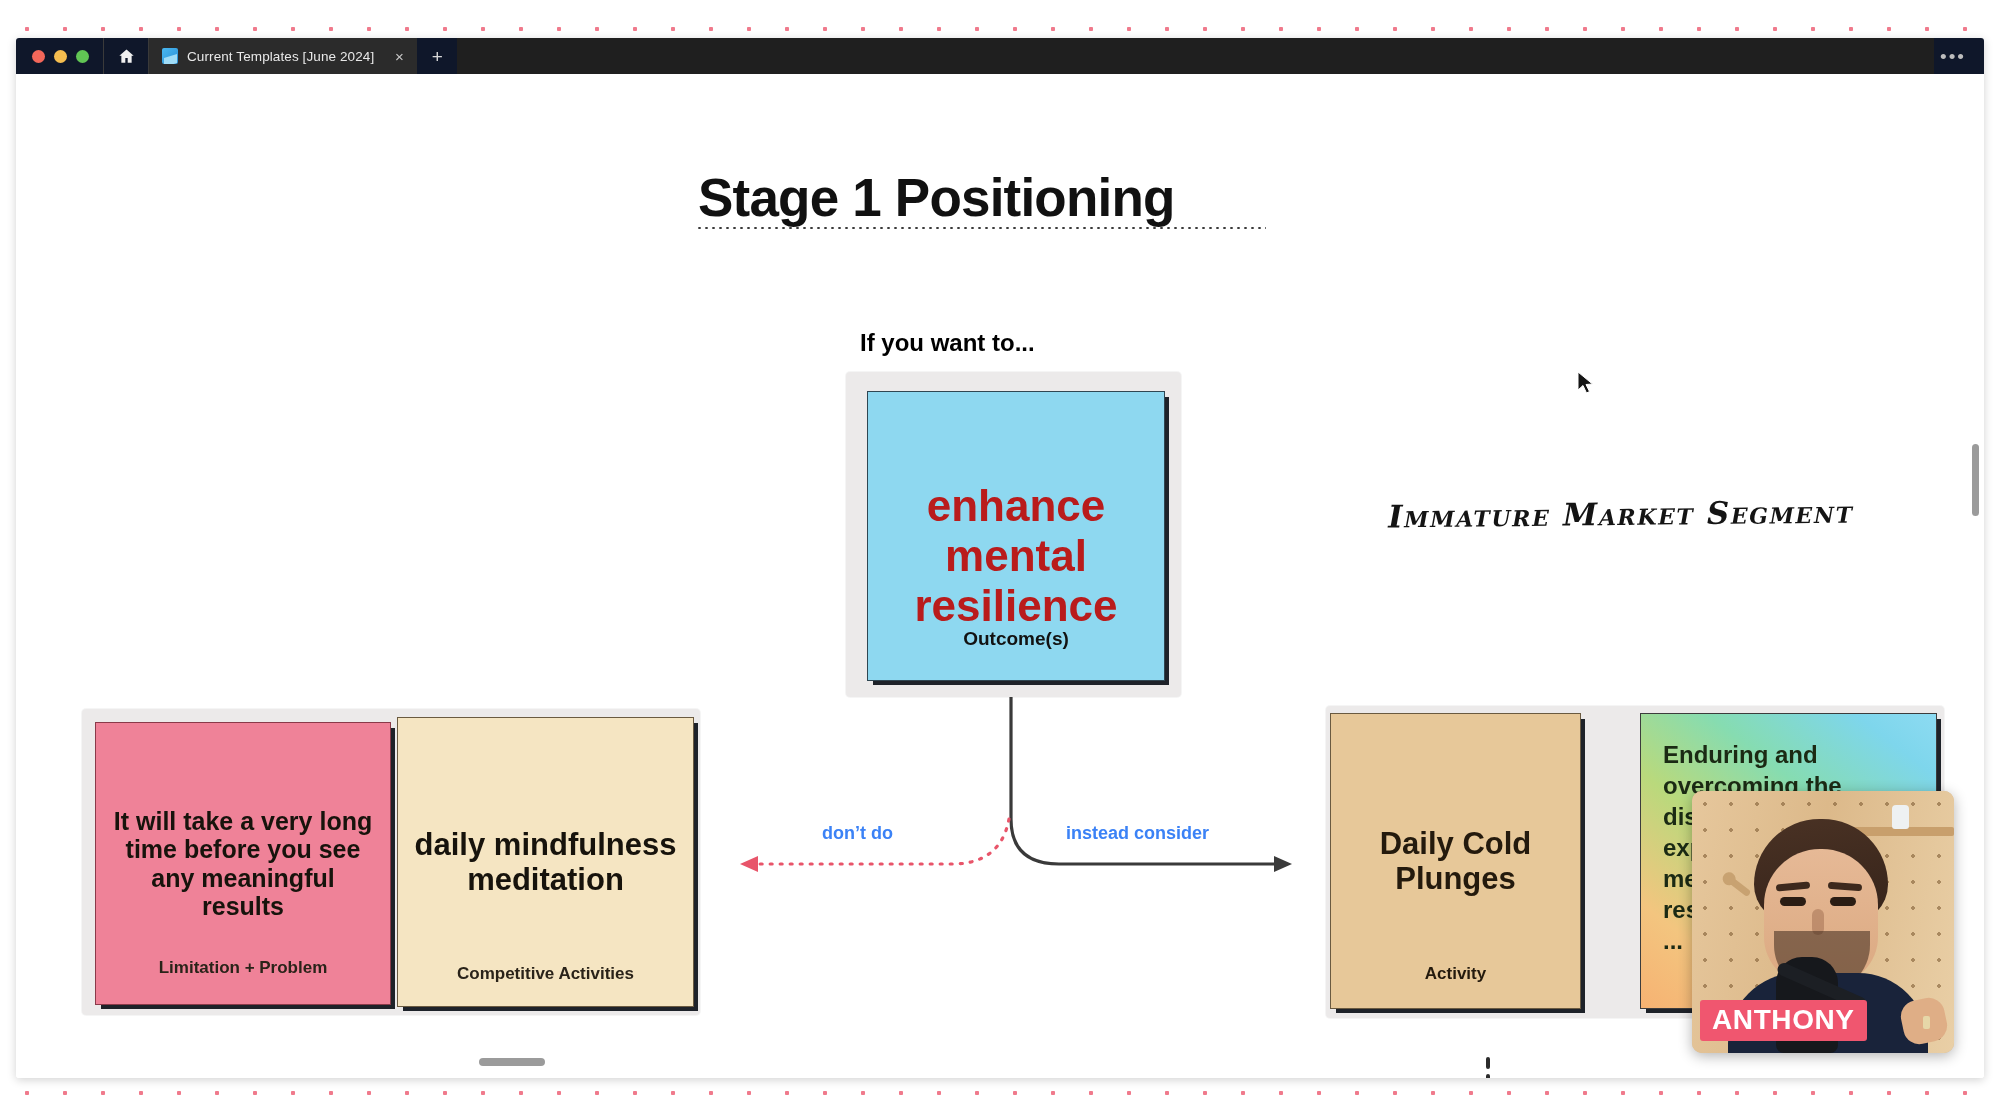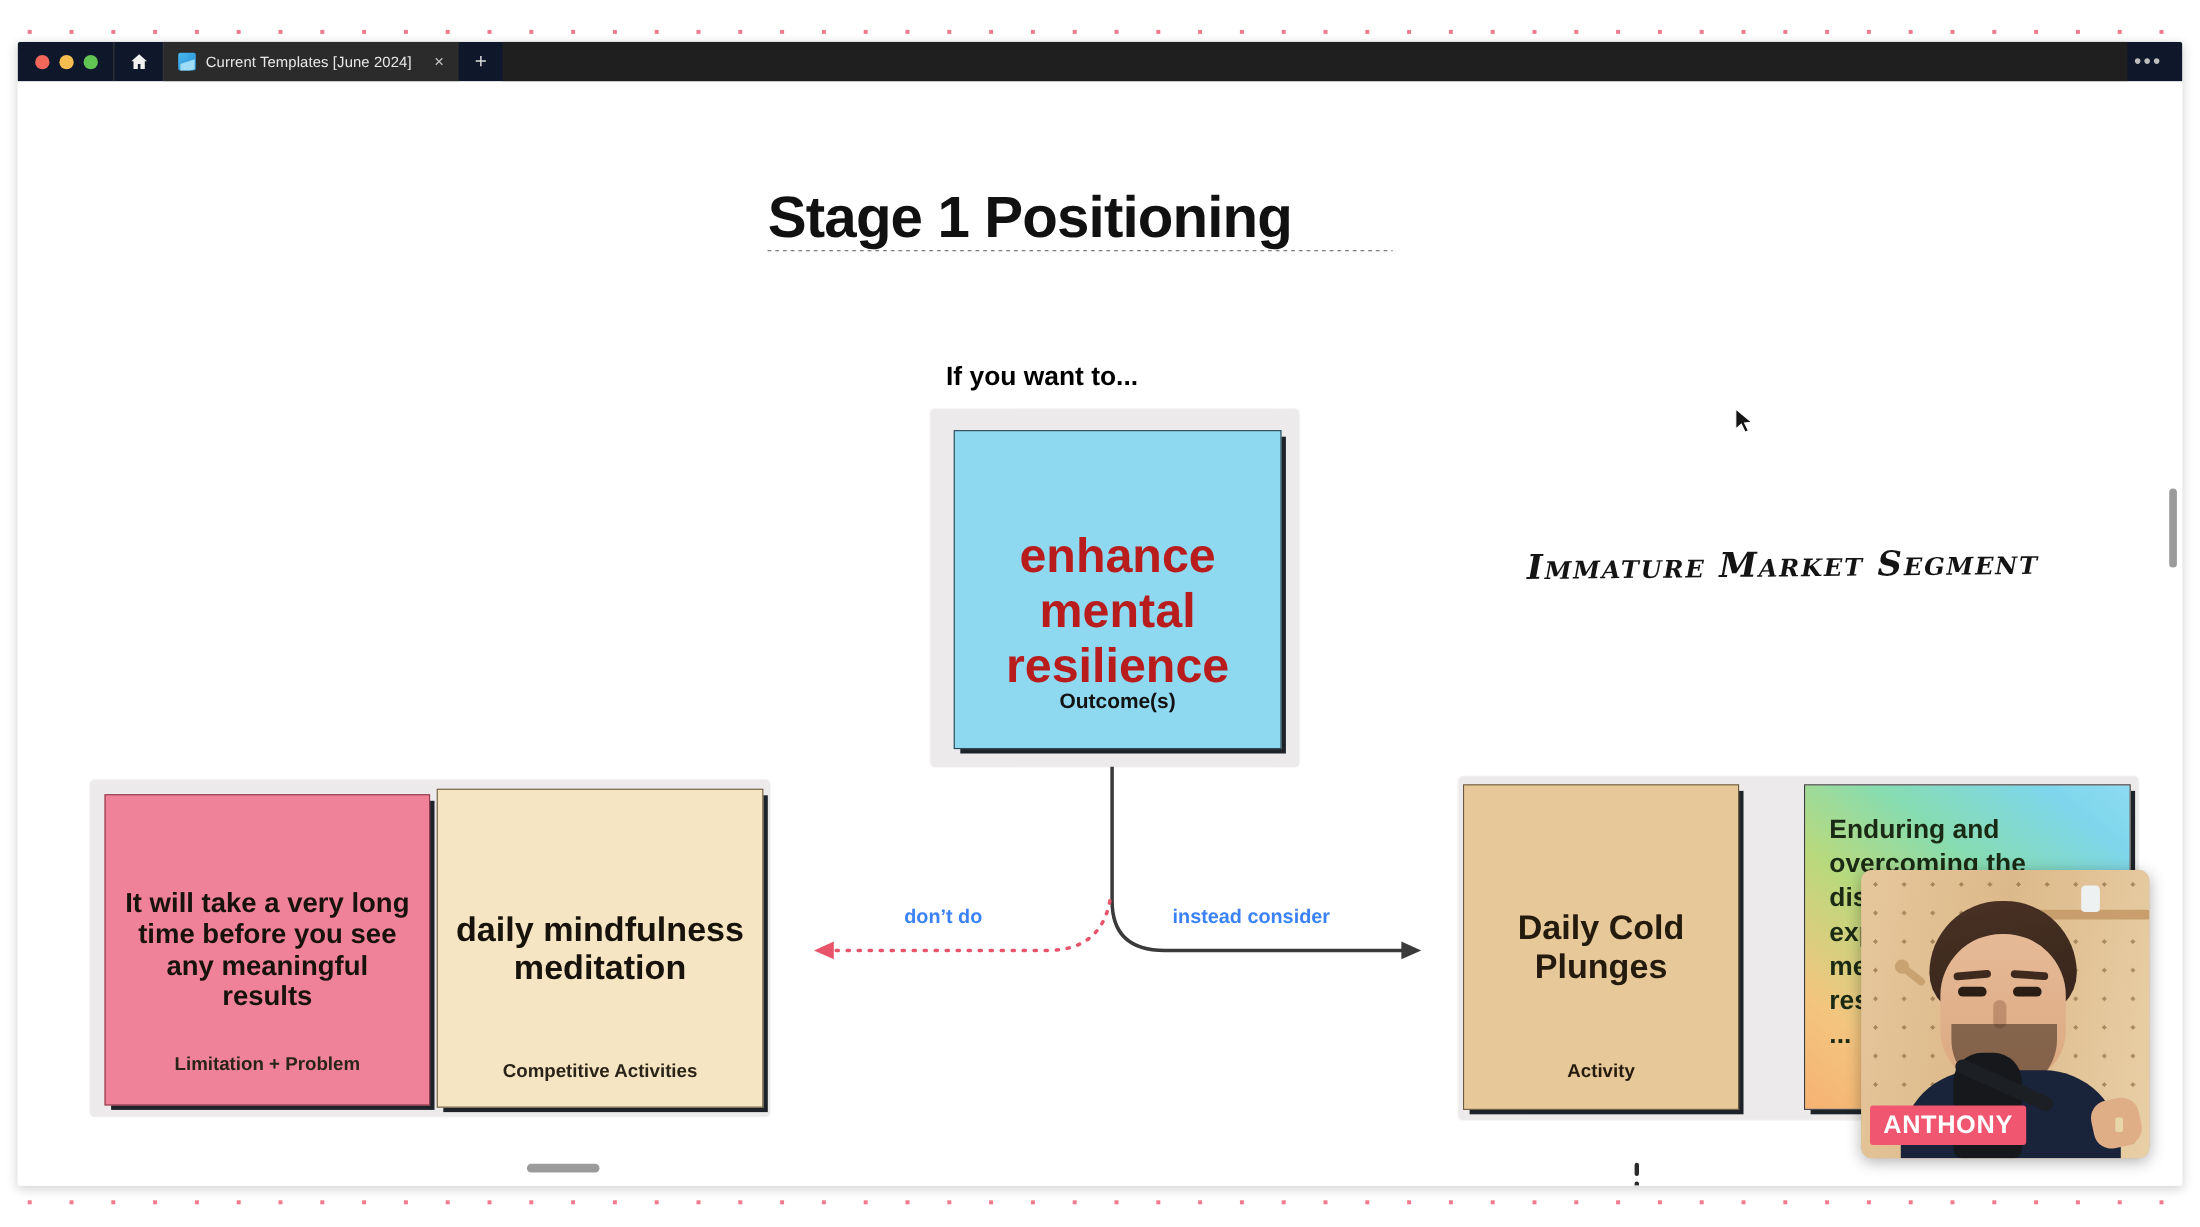--- a/index.html
+++ b/index.html
@@ -265,21 +265,21 @@
     position:absolute;right:8px;bottom:10px;width:44px;height:44px;
     background:#dfae86;border-radius:16px;transform:rotate(-12deg);
   }
   .wc-ring{
     position:absolute;right:24px;bottom:24px;width:7px;height:13px;
     background:#e6d7a8;border-radius:2px;
   }
   #webcam-name{
     position:absolute;left:8px;bottom:12px;
     background:#f0566f;color:#ffffff;
-    font-size:23px;font-weight:700;letter-spacing:.6px;
+    font-size:28px;font-weight:700;letter-spacing:.6px;
     padding:4px 12px 5px 12px;border-radius:3px;white-space:nowrap;
   }
 </style>
 </head>
 <body>
 
 <div id="wallpaper"></div>
 
 <div id="browser">
 

